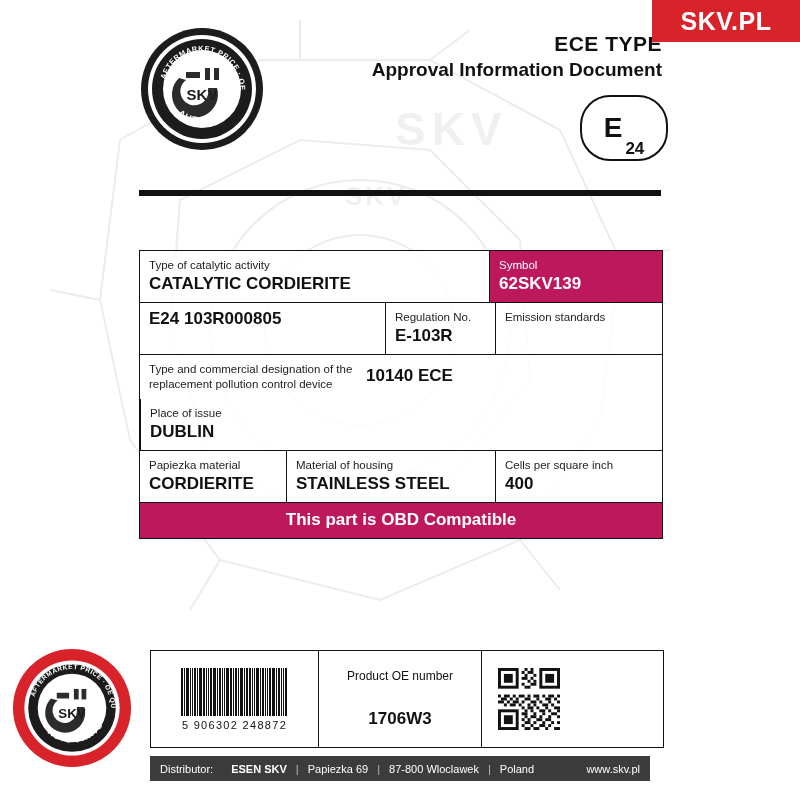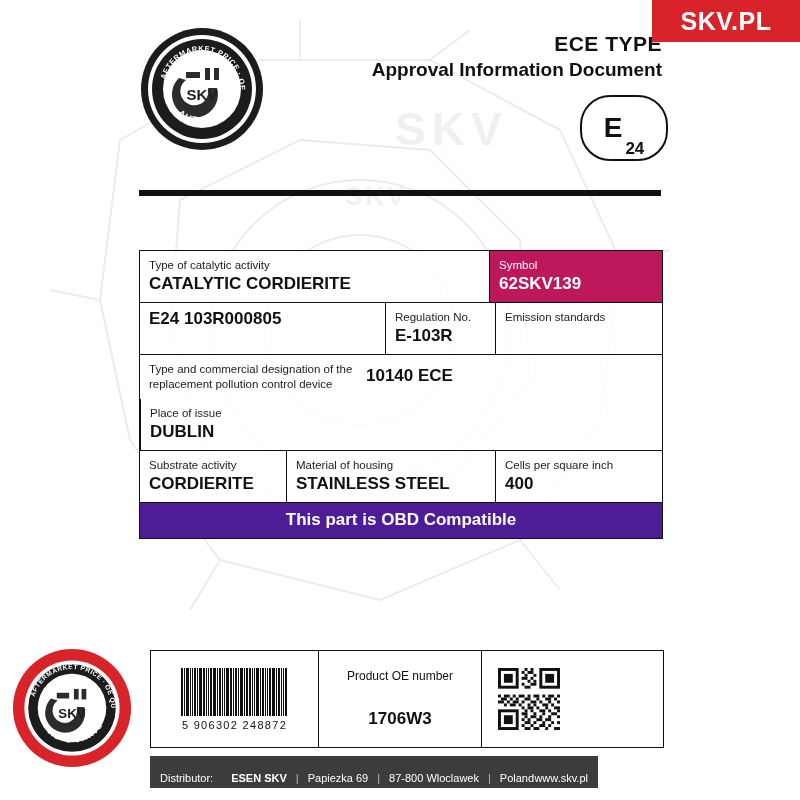--- a/index.html
+++ b/index.html
@@ -159,21 +159,21 @@
   .row3 .c1 { width: 355px; display: flex; align-items: center; }
   .row3 .c1 .lbl { margin-bottom: 0; width: 205px; }
   .row3 .c1 .val { margin-left: 12px; }
   .row3 .c2 { width: 167px; }
 
   .row4 .c1 { width: 146px; }
   .row4 .c2 { width: 209px; }
   .row4 .c3 { width: 167px; }
 
   .obd-bar {
-    background: #4c1d95;
+    background: #be185d;
     color: #fff;
     text-align: center;
     font-size: 17px;
     font-weight: bold;
     padding: 7px 0 8px 0;
     border-bottom: 1px solid #111;
   }
 
   
   .logo-bottom {
@@ -232,28 +232,29 @@
   }
   .arrow {
     font-size: 20px;
     line-height: 1;
   }
 
   .footer-bar {
     position: absolute;
     left: 150px;
     top: 756px;
-    width: 448px;
+    width: 500px;
     height: 25px;
     background: #3c3c3c;
     color: #fff;
     display: flex;
+    align-items: center;
     font-size: 11px;
     z-index: 3;
-    padding: 16px 10px;
+    padding: 0 10px;
     box-sizing: border-box;
   }
   .footer-bar .sep {
     padding: 0 9px;
     color: #bbb;
   }
   .footer-bar .bold { font-weight: bold; }
   .footer-bar .spacer { flex: 1; }
 
   
@@ -368,21 +369,21 @@
       <div class="val">10140 ECE</div>
     </div>
     <div class="cell c2">
       <div class="lbl">Place of issue</div>
       <div class="val">DUBLIN</div>
     </div>
   </div>
 
   <div class="row row4">
     <div class="cell c1">
-      <div class="lbl">Substrate activity</div>
+      <div class="lbl">Papiezka material</div>
       <div class="val">CORDIERITE</div>
     </div>
     <div class="cell c2">
       <div class="lbl">Material of housing</div>
       <div class="val">STAINLESS STEEL</div>
     </div>
     <div class="cell c3">
       <div class="lbl">Cells per square inch</div>
       <div class="val">400</div>
     </div>

